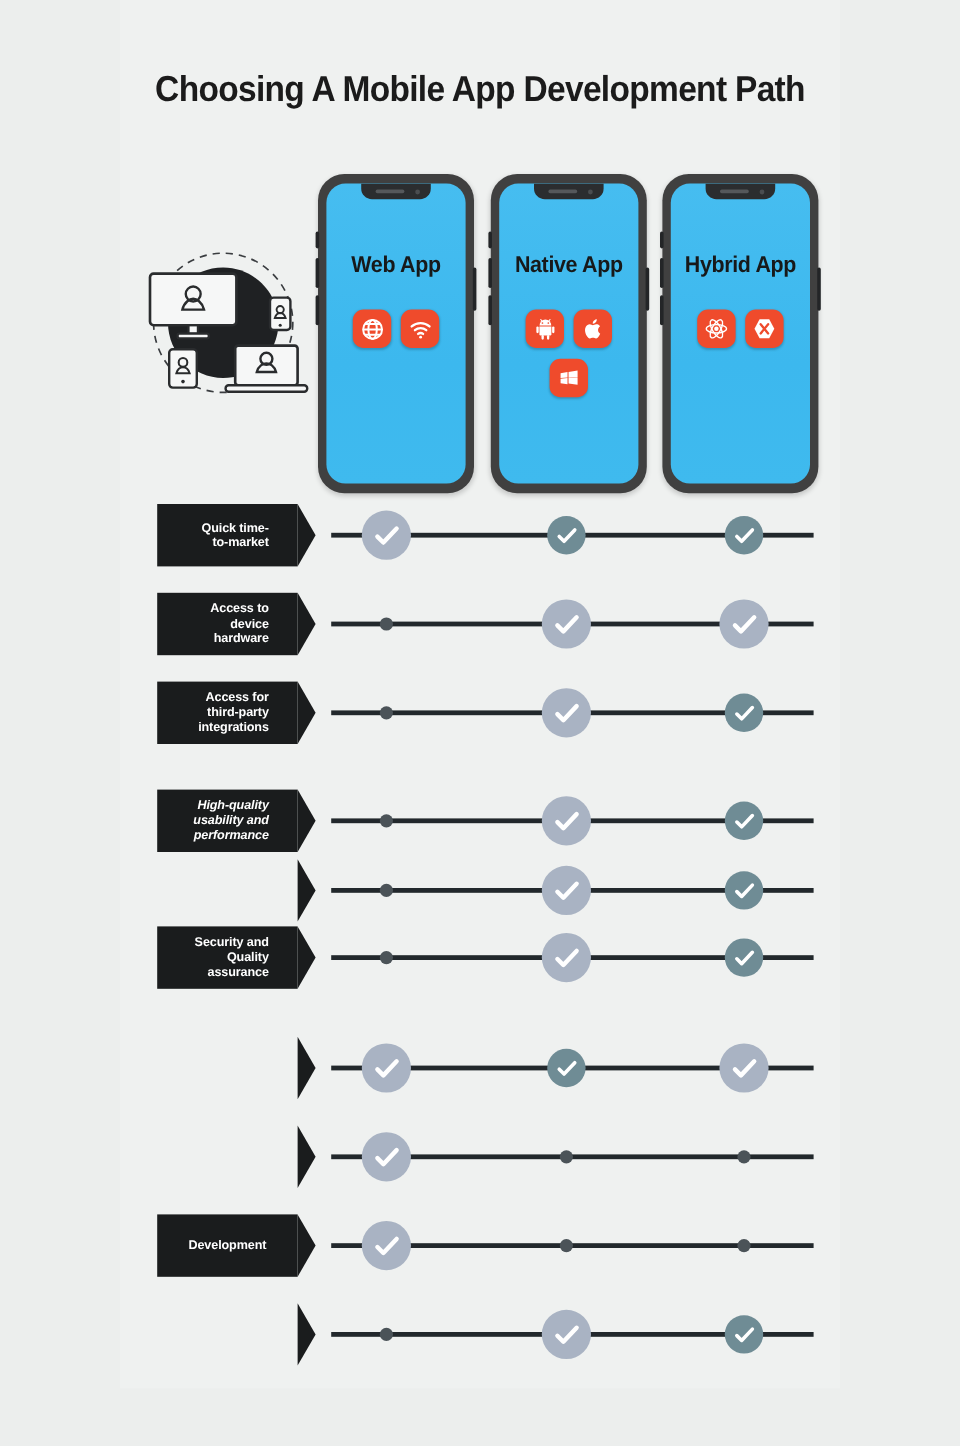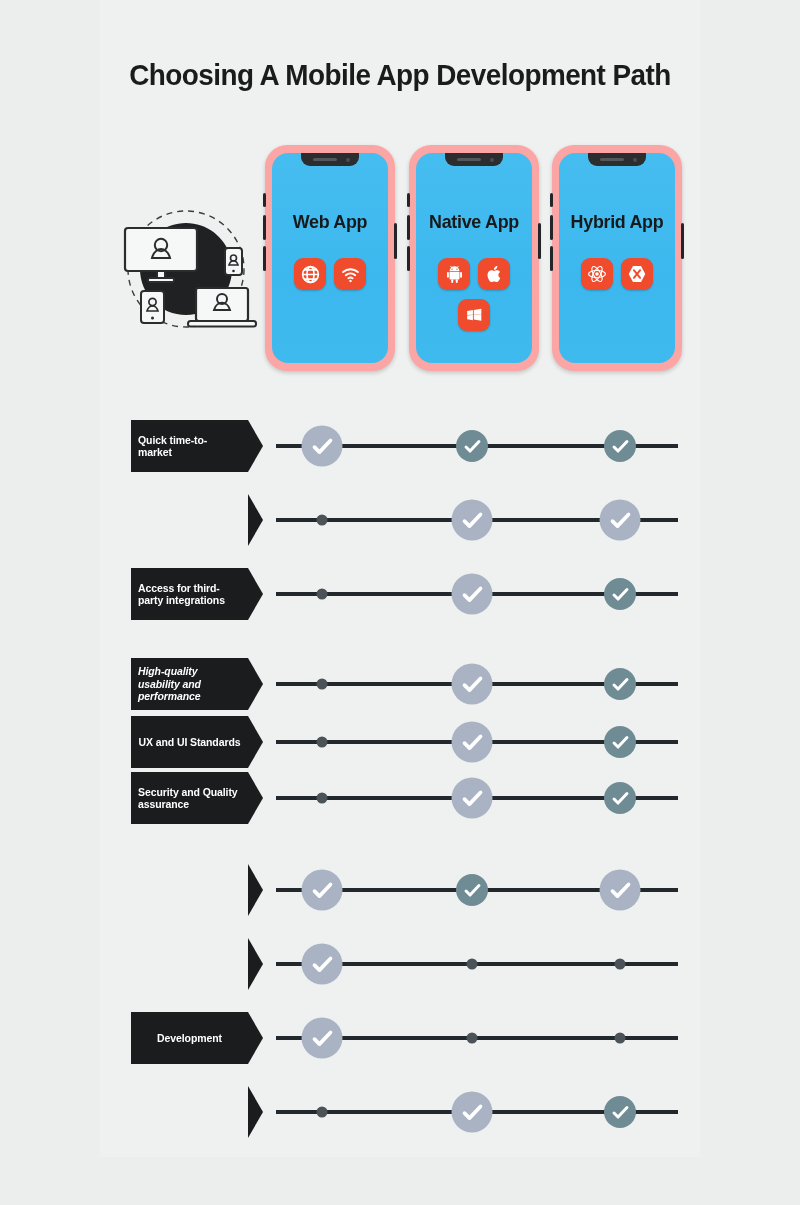--- a/index.html
+++ b/index.html
@@ -27,22 +27,22 @@
     transform:scaleX(0.93);
     transform-origin:center top;
   }
 
   
   #hero { position:absolute; left:108px; top:203px; width:155px; height:130px; }
 
   
   .phone {
     position:absolute; top:145px;
-    width:130px; height:226px;
-    background:#fca5a5;
+    width:130px; height:266px;
+    background:#404040;
     border-radius:22px;
     box-shadow:0 2px 4px rgba(0,0,0,.18);
   }
   .phone.p1 { left:265px; }
   .phone.p2 { left:409px; }
   .phone.p3 { left:552px; }
   .phone .screen {
     position:absolute; left:7px; top:8px; right:7px; bottom:8px;
     background:linear-gradient(180deg,#46bdf0 0%, #3cb8ee 60%, #3fbaee 100%);
     border-radius:16px;
@@ -91,22 +91,22 @@
   }
 
   
   #rows { position:absolute; left:0; top:0; width:800px; }
   .row { position:absolute; left:0; width:800px; height:52px; }
   .label {
     position:absolute; left:131px; top:0;
     width:117px; height:52px;
     background:#1a1c1d;
     display:flex; align-items:center; justify-content:center;
-    text-align:left;
-    padding:0 7px;
+    text-align:right;
+    padding:0 24px;
   }
   .label span {
     color:#ffffff; font-size:10.5px; font-weight:bold; line-height:12.5px;
     letter-spacing:-0.1px;
   }
   .arrowtip {
     position:absolute; left:248px; top:0;
     width:0; height:0;
     border-top:26px solid transparent;
     border-bottom:26px solid transparent;
@@ -318,20 +318,23 @@
       </div>
       <div class="mark c3">
         <div class="check small">
           <svg width="21" height="21" viewBox="0 0 24 24">
             <path d="M4.6 12.6l4.6 4.6L19.4 6.4" fill="none" stroke="#fff" stroke-width="3.4" stroke-linecap="round" stroke-linejoin="round"></path>
           </svg>
         </div>
       </div>
     </div>
     <div class="row" style="top: 494px;">
+      <div class="label">
+        <span>Access to device hardware</span>
+      </div>
       <div class="arrowtip"></div>
       <div class="track"></div>
       <div class="mark c1">
         <div class="dot"></div>
       </div>
       <div class="mark c2">
         <div class="check big">
           <svg width="26" height="26" viewBox="0 0 24 24">
             <path d="M4.6 12.6l4.6 4.6L19.4 6.4" fill="none" stroke="#fff" stroke-width="3.4" stroke-linecap="round" stroke-linejoin="round"></path>
           </svg>
@@ -387,23 +390,20 @@
       </div>
       <div class="mark c3">
         <div class="check small">
           <svg width="21" height="21" viewBox="0 0 24 24">
             <path d="M4.6 12.6l4.6 4.6L19.4 6.4" fill="none" stroke="#fff" stroke-width="3.4" stroke-linecap="round" stroke-linejoin="round"></path>
           </svg>
         </div>
       </div>
     </div>
     <div class="row" style="top: 716px;">
-      <div class="label">
-        <span>UX and UI Standards</span>
-      </div>
       <div class="arrowtip"></div>
       <div class="track"></div>
       <div class="mark c1">
         <div class="dot"></div>
       </div>
       <div class="mark c2">
         <div class="check big">
           <svg width="26" height="26" viewBox="0 0 24 24">
             <path d="M4.6 12.6l4.6 4.6L19.4 6.4" fill="none" stroke="#fff" stroke-width="3.4" stroke-linecap="round" stroke-linejoin="round"></path>
           </svg>

